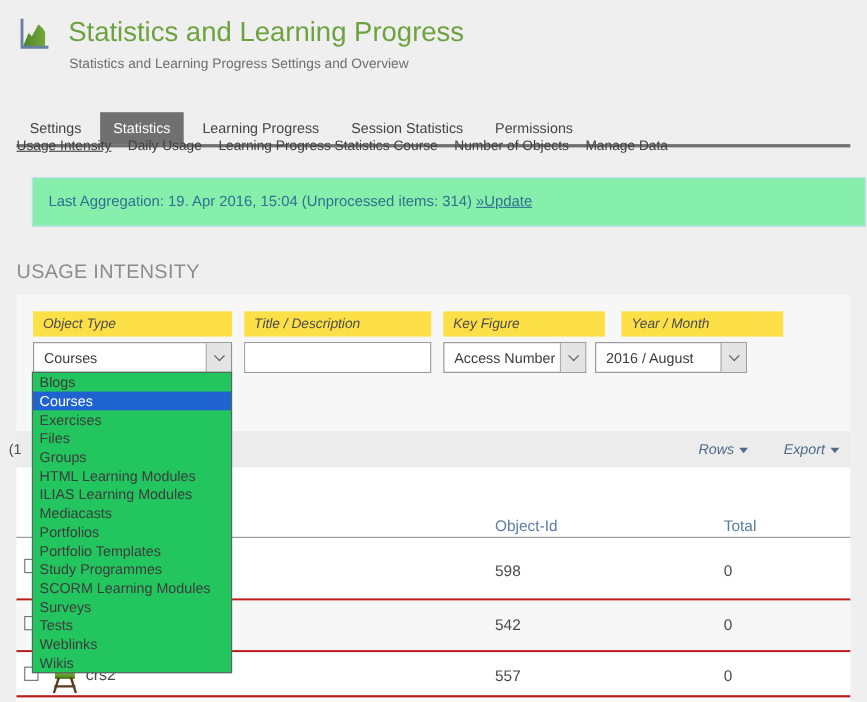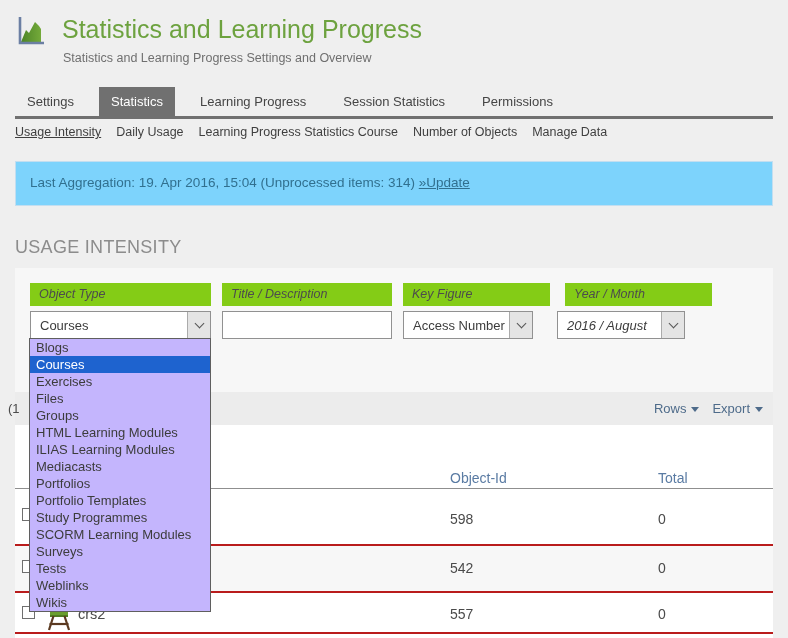--- a/index.html
+++ b/index.html
@@ -6,69 +6,69 @@
   .page{position:relative;width:788px;height:638px;background:#efefef;overflow:hidden;
         font-family:"Liberation Sans",sans-serif;color:#4a4a4a;}
 
   
   .app-header{position:absolute;top:12px;left:12px;right:15px;height:60px;}
   .app-icon{position:absolute;top:2px;left:0;width:36px;height:36px;}
   .page-title{position:absolute;top:3px;left:50px;font-size:25px;color:#6da23f;white-space:nowrap;}
   .page-subtitle{position:absolute;top:39px;left:51px;font-size:12.5px;color:#6f6f6f;white-space:nowrap;}
 
   
-  .tabs{position:absolute;top:87px;left:15px;width:758px;height:29px;border-bottom:3px solid #707070;
-        display:flex;align-items:center;gap:8px;}
+  .tabs{position:absolute;top:102px;left:15px;width:758px;height:29px;border-bottom:3px solid #707070;
+        display:flex;align-items:center;}
   .tab{line-height:29px;padding:0 12px;margin-right:5px;font-size:13px;color:#454545;cursor:pointer;white-space:nowrap;}
   .tab.active{background:#707070;color:#ffffff;}
 
   
   .subtabs{position:absolute;top:125px;left:15px;width:758px;display:flex;gap:15px;font-size:12.5px;color:#3f3f3f;}
   .subtab{cursor:pointer;white-space:nowrap;}
   .subtab.active{text-decoration:underline;}
 
   
-  .info-banner{position:absolute;top:161px;left:15px;width:758px;height:45px;box-sizing:border-box;
-               background:#7dd3fc;border:1px solid #c3def0;color:#31708f;font-size:13.5px;
+  .info-banner{position:absolute;top:161px;left:29px;width:758px;height:45px;box-sizing:border-box;
+               background:#86efac;border:1px solid #c3def0;color:#31708f;font-size:13.5px;
                padding:13px 14px;white-space:nowrap;}
   .info-banner a{color:#31708f;text-decoration:underline;cursor:pointer;}
 
   
   .section-heading{position:absolute;top:237px;left:15px;font-size:18px;color:#8c8c8c;letter-spacing:.3px;}
 
   
   .filter-panel{position:absolute;top:268px;left:15px;width:758px;height:124px;background:#f7f7f7;}
-  .flabel{position:absolute;top:15px;height:23px;box-sizing:border-box;background:#84cc16;
+  .flabel{position:absolute;top:15px;height:23px;box-sizing:border-box;background:#fde047;
           font-style:italic;font-size:12.5px;color:#4c4c4c;padding:4px 9px;white-space:nowrap;}
   .fctrl{position:absolute;top:43px;height:28px;box-sizing:border-box;background:#fff;border:1px solid #919191;}
   .sel{display:flex;align-items:center;cursor:pointer;}
   .sel .val{flex:1;font-size:13px;color:#3c3c3c;padding-left:9px;white-space:nowrap;overflow:hidden;}
   .selbtn{width:22px;align-self:stretch;background:#e4e4e4;border-left:1px solid #ababab;
           display:flex;align-items:center;justify-content:center;}
   .chev{width:6px;height:6px;border-right:1.6px solid #555;border-bottom:1.6px solid #555;
         transform:rotate(45deg);margin-top:-3px;}
   .txtinput{width:100%;height:100%;border:none;outline:none;background:#fff;font-size:13px;
             font-family:"Liberation Sans",sans-serif;box-sizing:border-box;padding:0 8px;}
 
   
   .c1{left:15px;width:181px;} .c2{left:207px;width:170px;}
   .c3{left:388px;width:130px;} .c3l{left:388px;width:147px;}
-  .c4{left:542px;width:128px;font-style:italic;} .c4l{left:550px;width:147px;}
-
-  
-  .dropdown{position:absolute;top:338px;left:29px;width:182px;background:#c4b5fd;
+  .c4{left:526px;width:138px;} .c4l{left:550px;width:147px;}
+
+  
+  .dropdown{position:absolute;top:338px;left:29px;width:182px;background:#22c55e;
             border:1px solid #5f5f5f;z-index:50;box-sizing:border-box;}
   .opt{height:17px;line-height:17px;font-size:13px;color:#3c3c3c;padding:0 6px;white-space:nowrap;
        overflow:hidden;cursor:pointer;}
   .opt.selected{background:#1e63cf;color:#ffffff;}
 
   
   .table-toolbar{position:absolute;top:392px;left:15px;width:758px;height:33px;background:#ececec;}
   .pagination{position:absolute;left:-7px;top:9px;font-size:13px;color:#4b4b4b;}
-  .toolbar-links{position:absolute;right:10px;top:0;height:33px;display:flex;gap:13px;align-items:center;}
+  .toolbar-links{position:absolute;right:10px;top:0;height:33px;display:flex;gap:32px;align-items:center;font-style:italic;}
   .tlink{font-size:13px;color:#4e6b8a;cursor:pointer;display:flex;align-items:center;white-space:nowrap;}
   .caret{width:0;height:0;border-left:4px solid transparent;border-right:4px solid transparent;
          border-top:5px solid #4e6b8a;margin-left:5px;margin-top:2px;}
 
   
   .data-table{position:absolute;top:425px;left:15px;width:758px;height:213px;background:#ffffff;}
   .thead{position:absolute;top:0;left:0;right:0;height:64px;border-bottom:1px solid #8f8f8f;box-sizing:border-box;}
   .th{position:absolute;top:45px;font-size:14px;color:#5a7ba3;cursor:pointer;}
   .th-objectid{left:435px;} .th-total{left:643px;}
   .trow{position:absolute;left:0;right:0;box-sizing:border-box;border-bottom:2px solid #b91c1c;}

